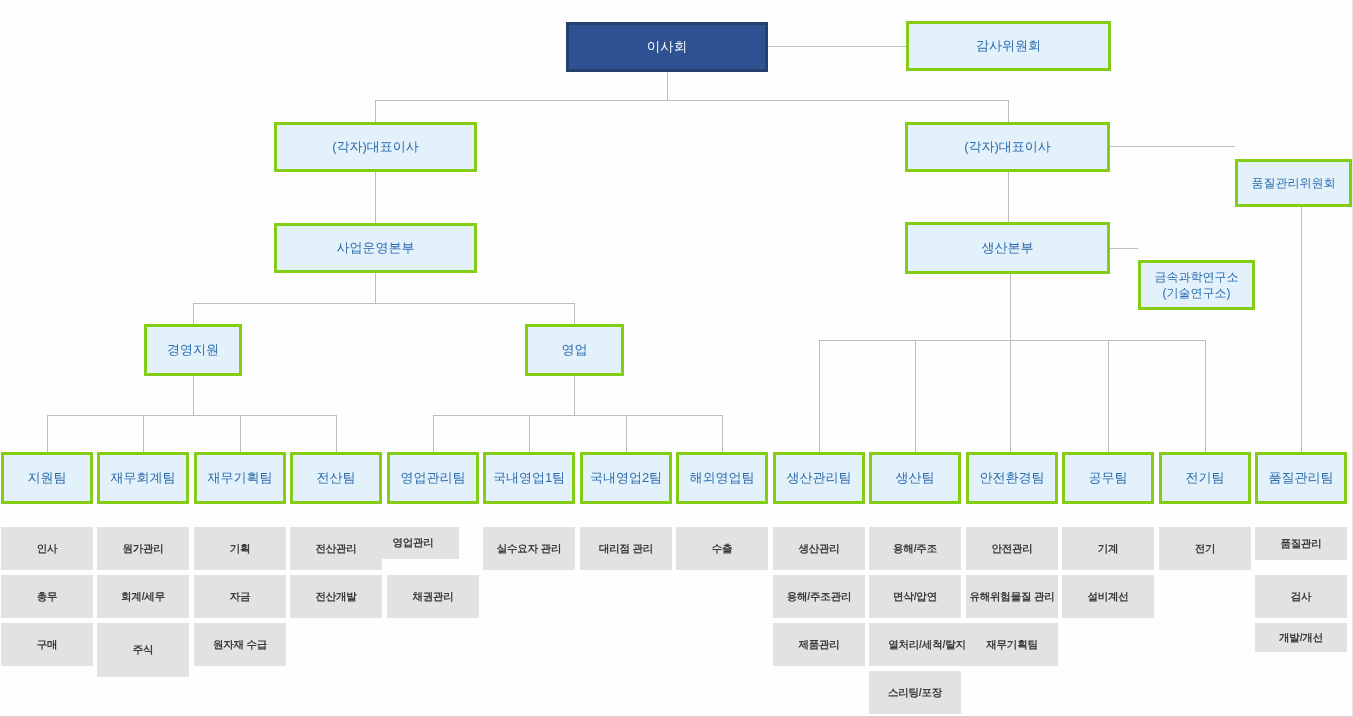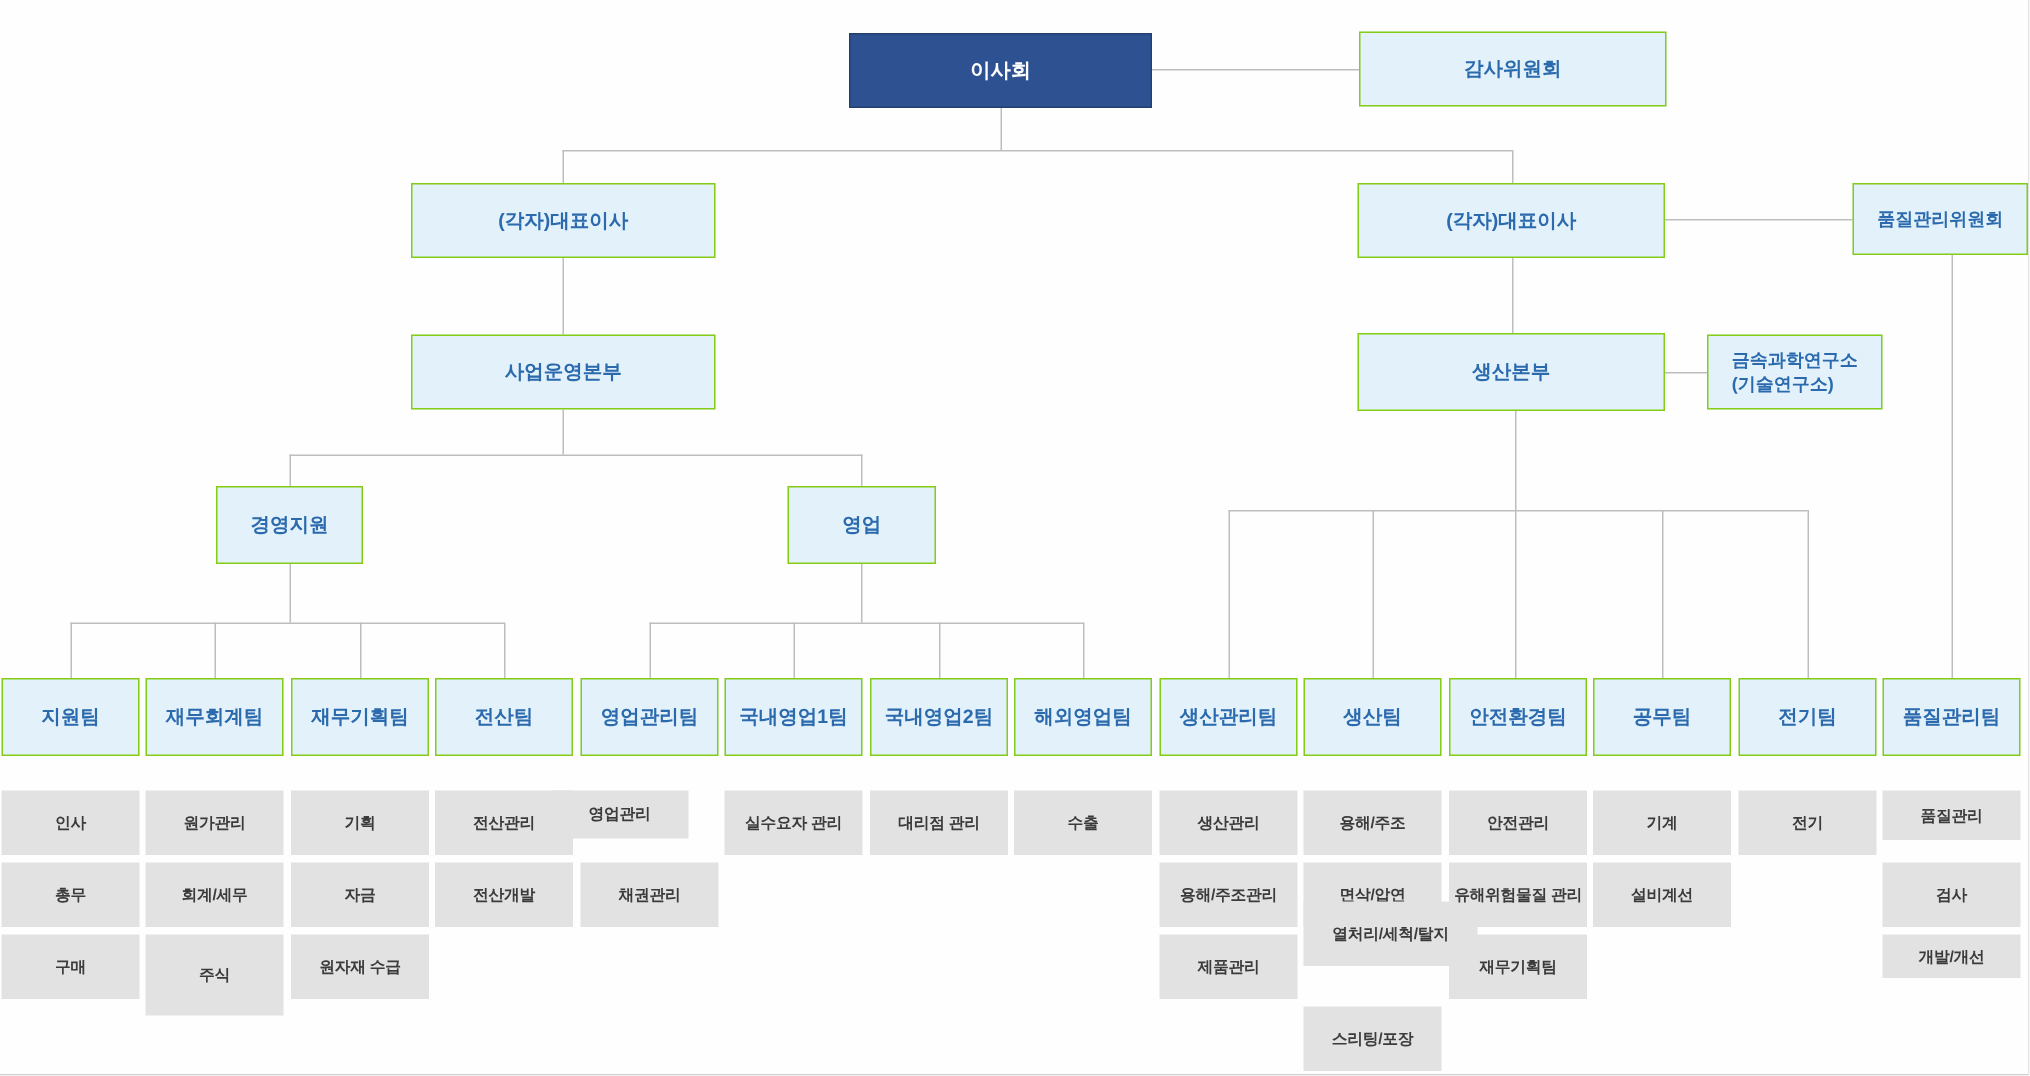--- a/index.html
+++ b/index.html
@@ -4,26 +4,26 @@
 <style>
   html,body{margin:0;padding:0;background:#fff;}
   #stage{
     position:relative;width:1353px;height:717px;background:#fefefe;
     font-family:"Liberation Sans",sans-serif;overflow:hidden;
     border-right:1px solid #e3e3e3;border-bottom:1px solid #cfcfcf;
     box-sizing:border-box;
   }
   .node{
     position:absolute;display:flex;align-items:center;justify-content:center;
-    background:#e3f1fb;border:1px solid #84cc16;color:#2a6aad;
-    font-weight:bold;font-size:13px;box-sizing:border-box;
+    background:#e3f1fb;border:3px solid #84cc16;color:#2a6aad;
+    font-weight:normal;font-size:13px;text-align:center;box-sizing:border-box;
     line-height:1.35;
   }
   .node.dark{background:#2d5191;border-color:#23406f;color:#ffffff;font-size:13.5px;}
-  .node.small{font-size:12px;white-space:pre-line;}
+  .node.small{font-size:12px;white-space:pre-line;margin-top:37px;}
   .gray{
     position:absolute;display:flex;align-items:center;justify-content:center;
     background:#e2e2e2;border:none;color:#3b3b3b;font-weight:bold;
     font-size:10.5px;text-align:center;box-sizing:border-box;letter-spacing:-0.2px;
   }
   .hl,.vl{position:absolute;background:#bdbdbd;}
   .hl{height:1px;}
   .vl{width:1px;}
 </style>
 </head>
@@ -117,21 +117,21 @@
   <div class="gray" style="left:580px;top:527px;width:92px;height:43px">대리점 관리</div>
 
   <div class="gray" style="left:676px;top:527px;width:92px;height:43px">수출</div>
 
   <div class="gray" style="left:773px;top:527px;width:92px;height:43px">생산관리</div>
   <div class="gray" style="left:773px;top:575px;width:92px;height:43px">용해/주조관리</div>
   <div class="gray" style="left:773px;top:623px;width:92px;height:43px">제품관리</div>
 
   <div class="gray" style="left:869px;top:527px;width:92px;height:43px">용해/주조</div>
   <div class="gray" style="left:869px;top:575px;width:92px;height:43px">면삭/압연</div>
-  <div class="gray" style="left:869px;top:601px;width:116px;height:43px">열처리/세척/탈지</div>
+  <div class="gray" style="left:869px;top:623px;width:116px;height:43px">열처리/세척/탈지</div>
   <div class="gray" style="left:869px;top:671px;width:92px;height:43px">스리팅/포장</div>
 
   <div class="gray" style="left:966px;top:527px;width:92px;height:43px">안전관리</div>
   <div class="gray" style="left:966px;top:575px;width:92px;height:43px">유해위험물질 관리</div>
   <div class="gray" style="left:966px;top:623px;width:92px;height:43px">재무기획팀</div>
 
   <div class="gray" style="left:1062px;top:527px;width:92px;height:43px">기계</div>
   <div class="gray" style="left:1062px;top:575px;width:92px;height:43px">설비계선</div>
 
   <div class="gray" style="left:1159px;top:527px;width:92px;height:43px">전기</div>

